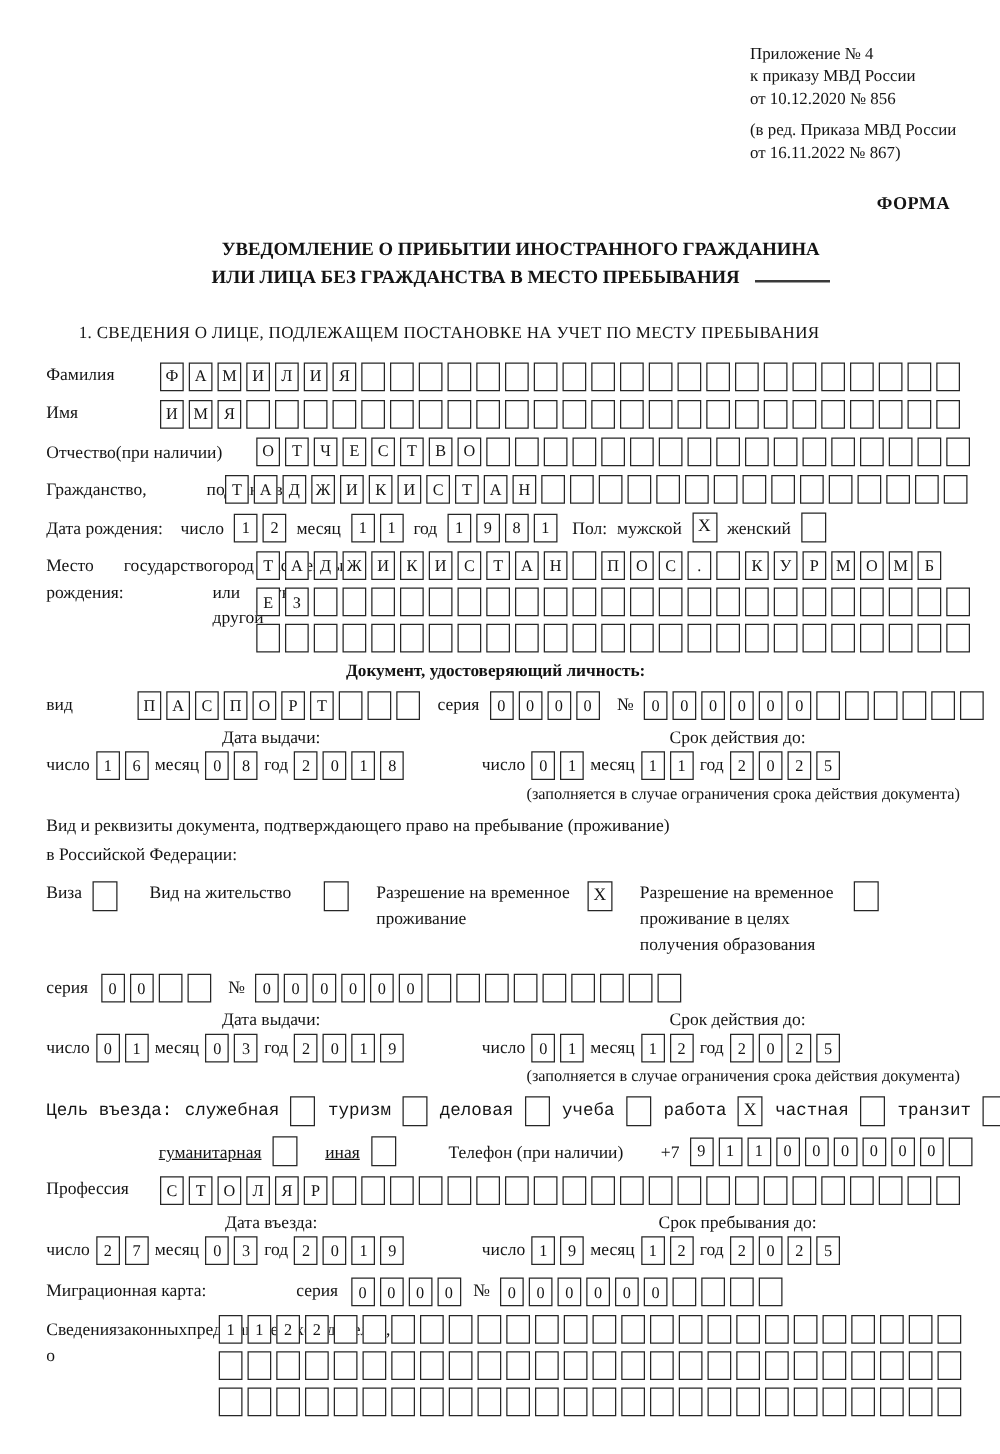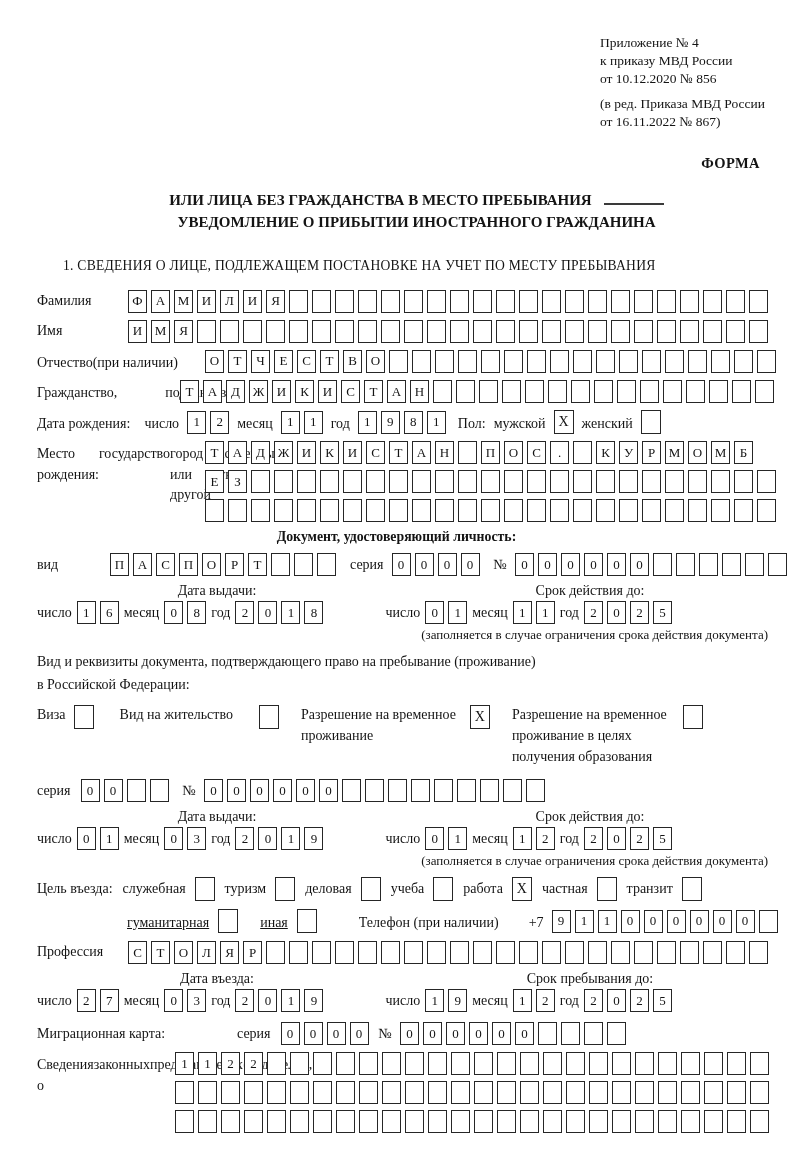--- a/index.html
+++ b/index.html
@@ -69,21 +69,21 @@
   .o1 .cb { margin-left:8px; }
   .o2 { margin-left:26px; }
   .o2 .cb { margin-left:26px; }
   .o3 { margin-left:22px; }
   .o3 .cb { margin-left:14px; }
   .o4 { margin-left:22px; }
   .o4 .cb { margin-left:16px; }
 
   
   .purp { display:flex; align-items:center; margin-bottom:8px; }
-  .purp .lbl { padding-top:0; }
+  .purp .lbl { padding-top:0;font-family:Liberation Mono, monospace; }
   .pair { display:flex; align-items:center; margin-left:10px; }
   .pair .cb { margin-left:9px; }
   .purp2 { display:flex; align-items:center; margin:0 0 8px 90px; }
   .purp2 .pair { margin-left:0;text-decoration:underline; }
   .pair.iná { margin-left:22px; }
   .phlbl { margin-left:42px; }
   .ph7 { margin-left:30px; margin-right:8px; }
 
   .mig .lbl { padding-top:0; }
   .mig { align-items:center; }
@@ -98,22 +98,22 @@
   <div class="apx">
     <div>Приложение № 4</div>
     <div>к приказу МВД России</div>
     <div>от 10.12.2020 № 856</div>
     <div class="rev">(в ред. Приказа МВД России</div>
     <div>от 16.11.2022 № 867)</div>
   </div>
   <div class="forma">ФОРМА</div>
 
   <div class="title">
+    <div>УВЕДОМЛЕНИЕ О ПРИБЫТИИ ИНОСТРАННОГО ГРАЖДАНИНА</div>
     <div><span>ИЛИ ЛИЦА БЕЗ ГРАЖДАНСТВА В МЕСТО ПРЕБЫВАНИЯ</span><span class="uline"></span></div>
-    <div>УВЕДОМЛЕНИЕ О ПРИБЫТИИ ИНОСТРАННОГО ГРАЖДАНИНА</div>
   </div>
 
   <div class="sec">1. СВЕДЕНИЯ О ЛИЦЕ, ПОДЛЕЖАЩЕМ ПОСТАНОВКЕ НА УЧЕТ ПО МЕСТУ ПРЕБЫВАНИЯ</div>
 
   <div class="r">
     <div class="lbl w91">Фамилия</div>
     <div class="cells">
         <span class="cell">Ф</span>
         <span class="cell">А</span>
         <span class="cell">М</span>

